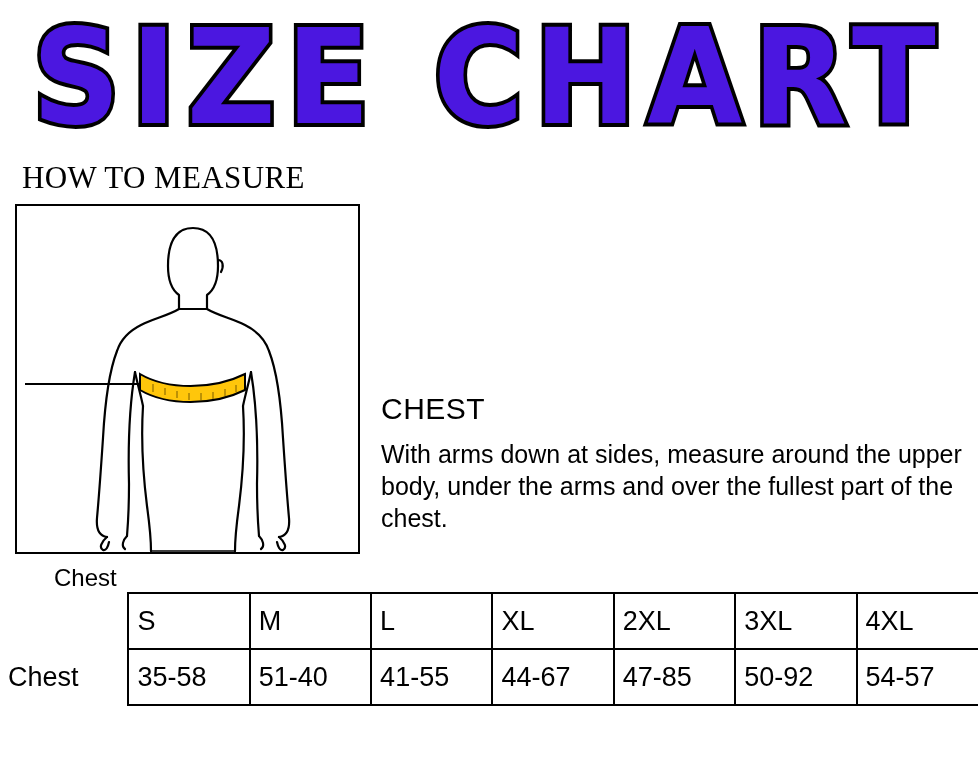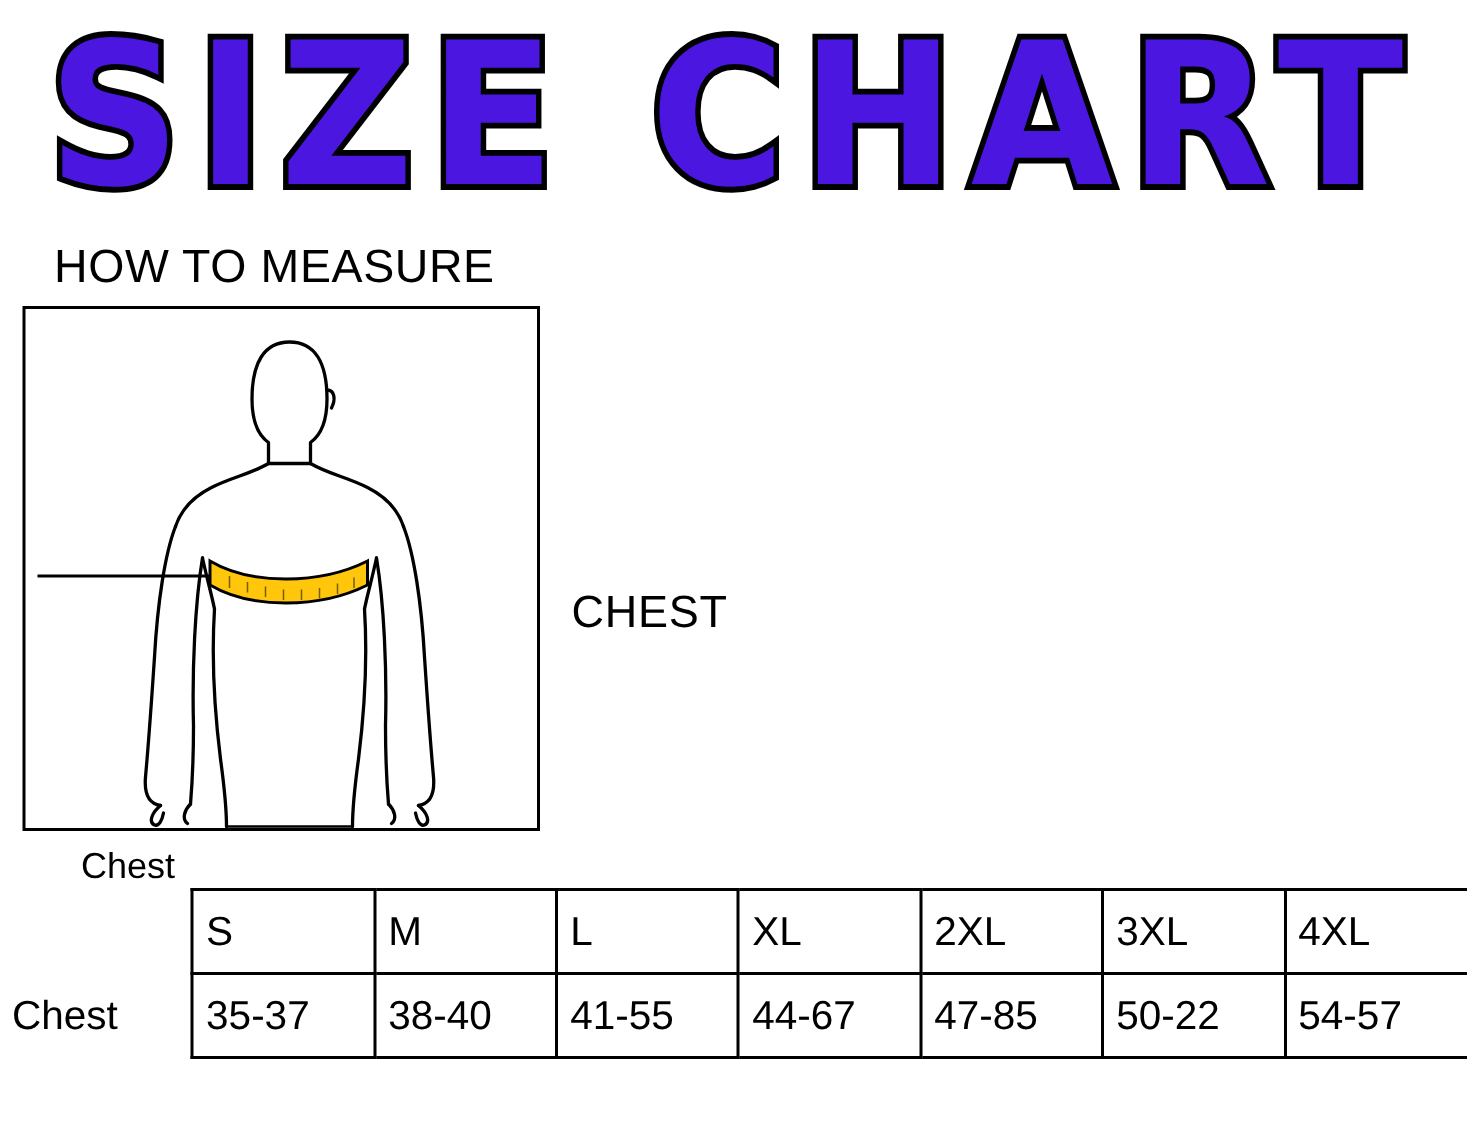--- a/index.html
+++ b/index.html
@@ -36,26 +36,26 @@
     -webkit-text-stroke: 7px #000000;
     paint-order: stroke fill;
     white-space: nowrap;
     transform: scaleY(1.12) scaleX(1.04);
     transform-origin: center top;
   }
 
   
   .how-to {
     position: absolute;
-    left: 36px;
+    left: 22px;
     top: 160px;
     font-size: 31px;
     font-weight: normal;
     letter-spacing: 0.4px;
-    font-family: Liberation Sans, sans-serif;
+    font-family: Liberation Serif, serif;
   }
 
   
   .figure-box {
     position: absolute;
     left: 15px;
     top: 204px;
     width: 345px;
     height: 350px;
     border: 2px solid #000000;
@@ -174,20 +174,21 @@
         </g>
       </g>
 
       <line x1="8" y1="178" x2="123" y2="178" stroke="#000000" stroke-width="2"></line>
     </svg>
     <div class="chest-label">Chest</div>
   </div>
 
   <div class="desc">
     <div class="desc-title">CHEST</div>
+    <div class="desc-body">With arms down at sides, measure around the upper body, under the arms and over the fullest part of the chest.</div>
   </div>
 
   <div class="table-wrap">
     <table class="size-table">
       <colgroup>
         <col class="col-label">
           <col class="col-size">
           <col class="col-size">
           <col class="col-size">
         <col class="col-size">
@@ -201,25 +202,25 @@
           <td>S</td>
           <td>M</td>
           <td>L</td>
           <td>XL</td>
           <td>2XL</td>
           <td>3XL</td>
           <td class="col-last">4XL</td>
         </tr>
         <tr>
           <td class="corner">Chest</td>
-          <td>35-37</td>
-          <td>38-40</td>
+          <td>35-58</td>
+          <td>51-40</td>
           <td>41-55</td>
           <td>44-67</td>
           <td>47-85</td>
-          <td>50-22</td>
+          <td>50-92</td>
           <td class="col-last">54-57</td>
         </tr>
       </tbody>
     </table>
   </div>
 
 </div>
 
 </body></html>

